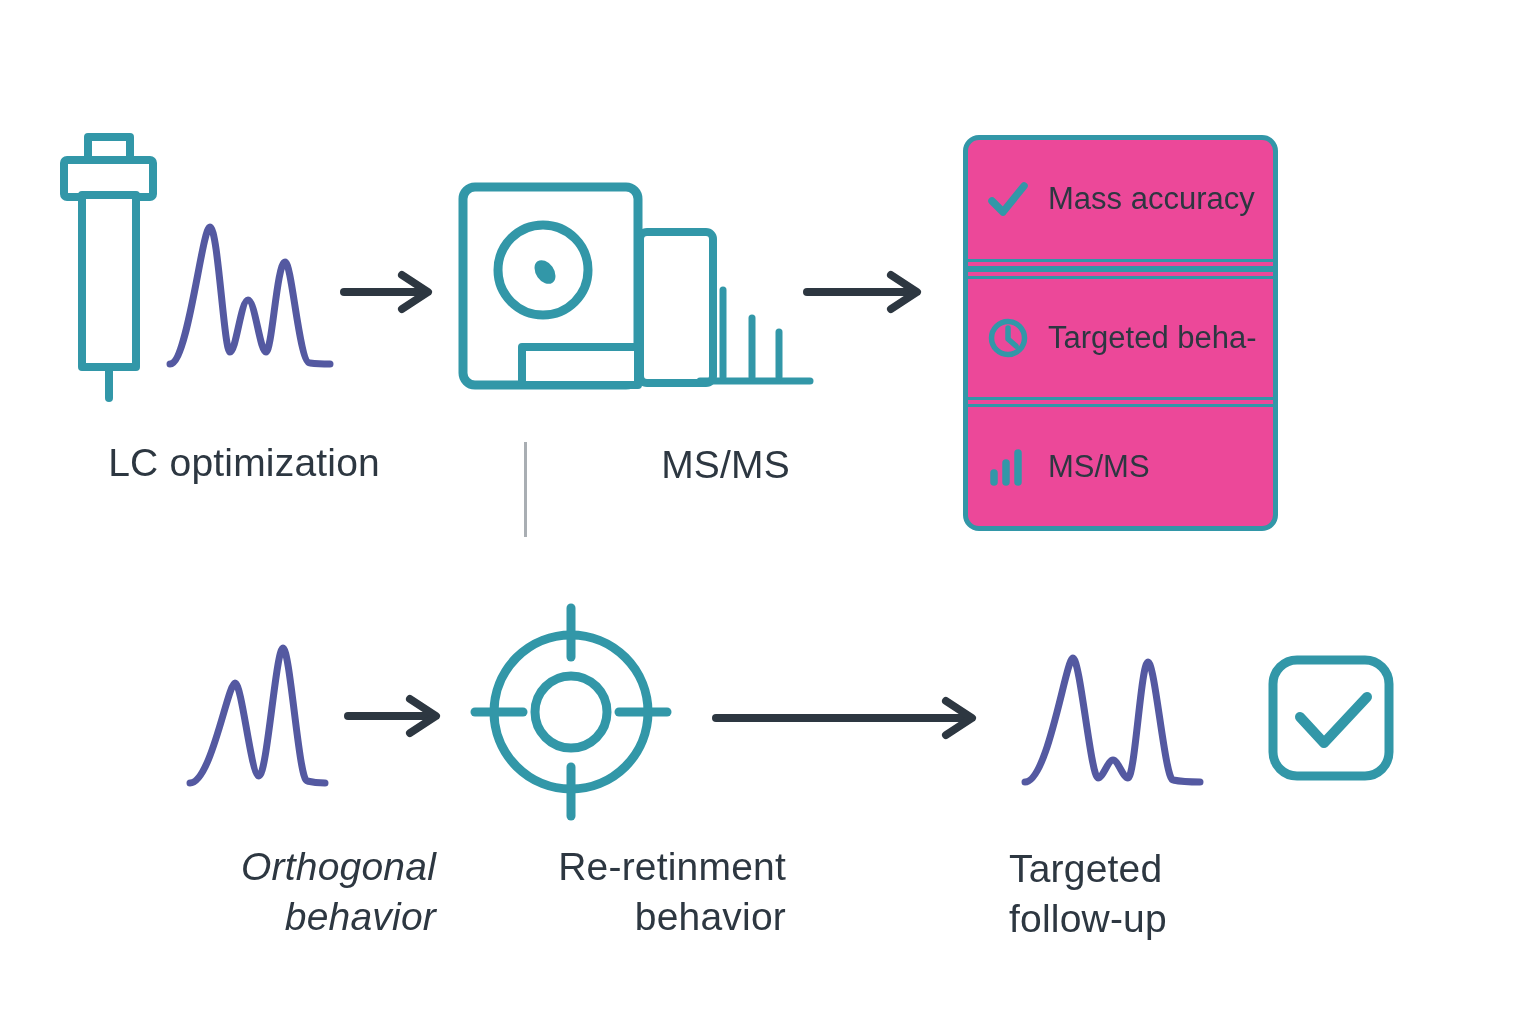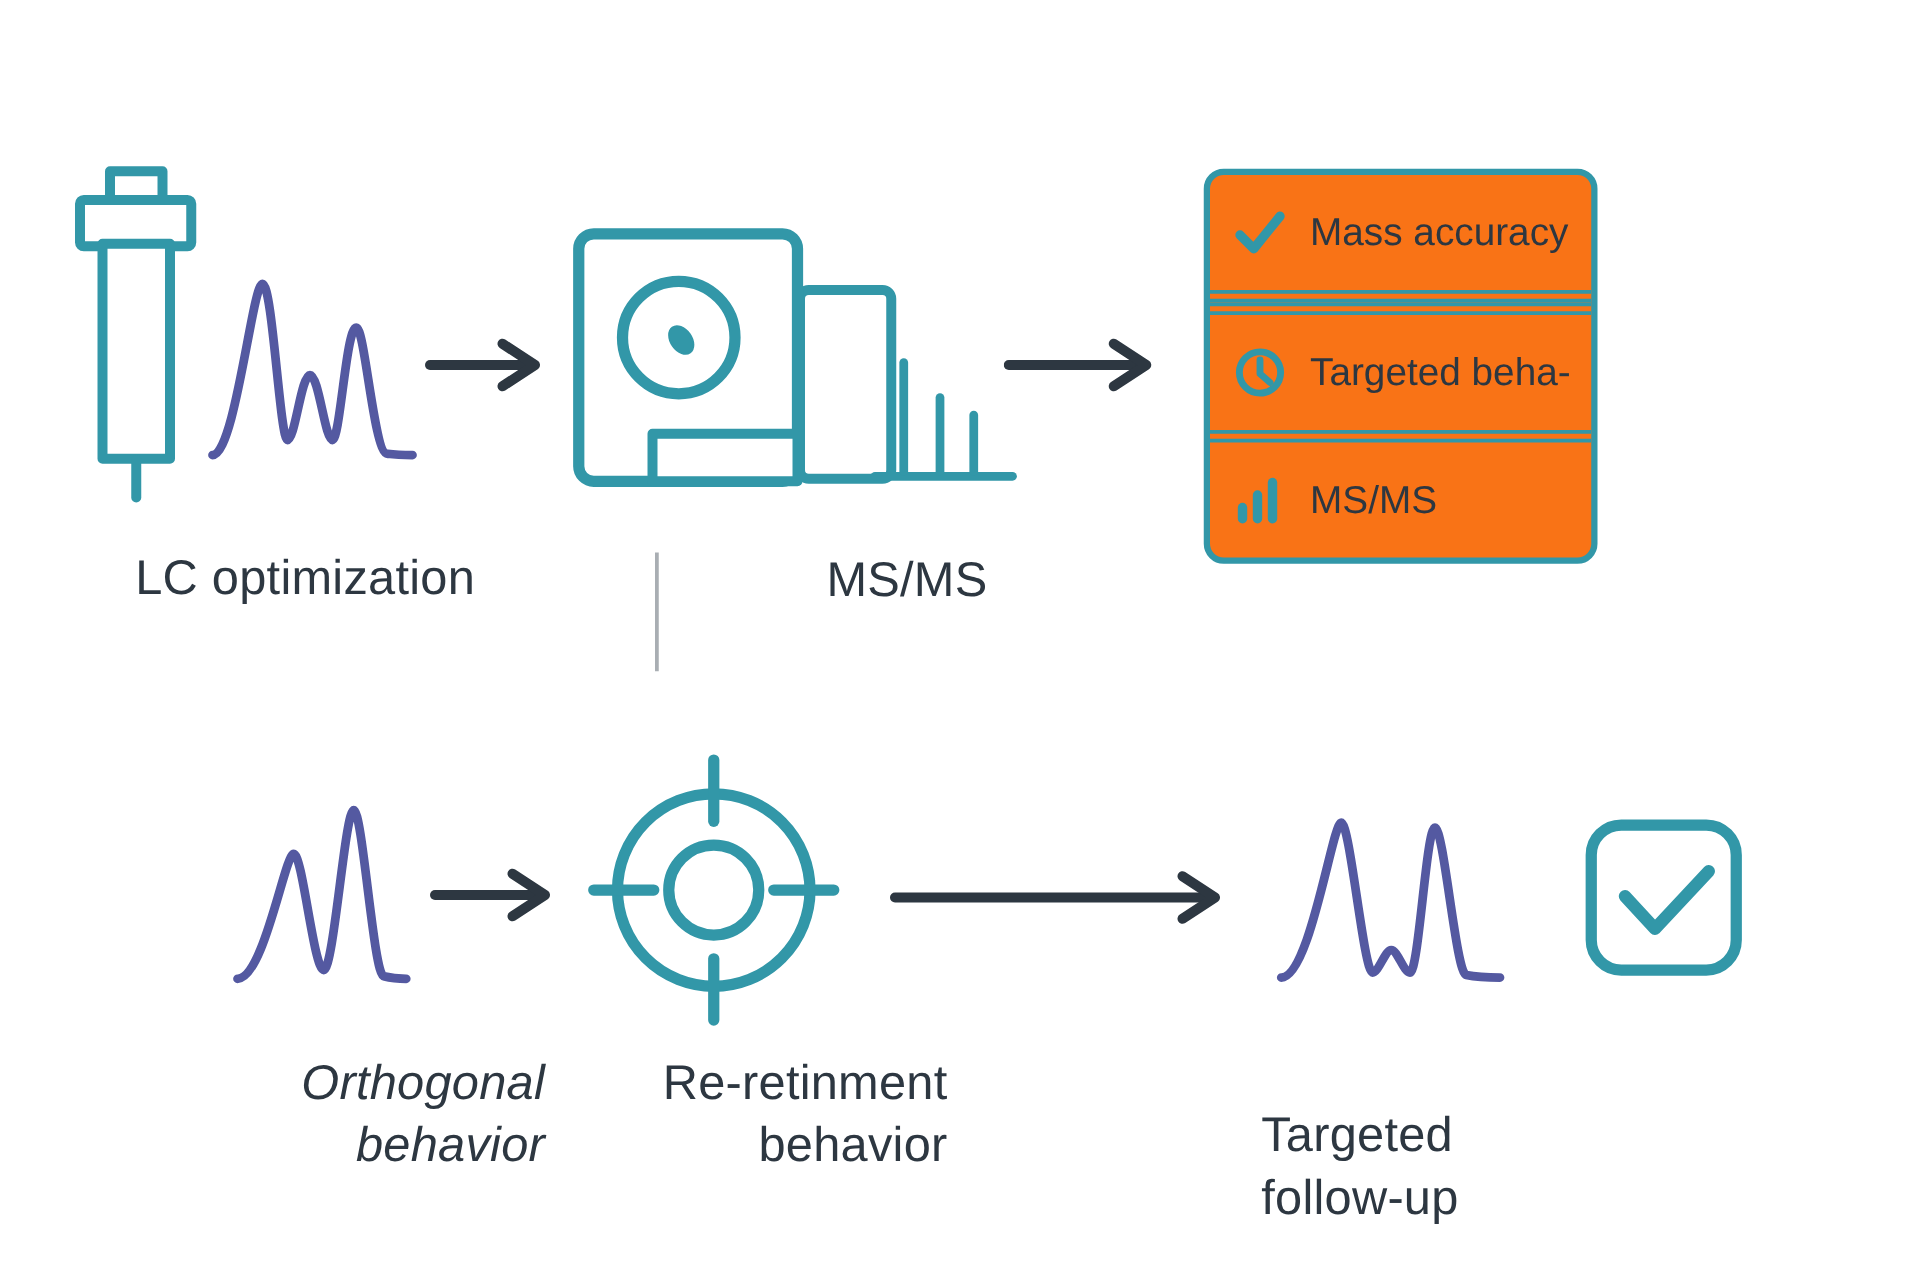--- a/index.html
+++ b/index.html
@@ -19,23 +19,23 @@
   .ft{fill:var(--teal);stroke:none;}
   .sw5{stroke-width:5.5;} .sw7{stroke-width:7;} .sw75{stroke-width:7.5;} .sw8{stroke-width:8;} .sw9{stroke-width:9;} .sw10{stroke-width:10;}
   
   .label{
     position:absolute; font-size:39px; line-height:50px; font-weight:500;
     text-align:right; color:var(--ink); letter-spacing:.2px;
   }
   .label.left{text-align:left;}
   
   .checklist{
-    position:absolute; left:963px; top:135px; width:315px; height:316px;
+    position:absolute; left:963px; top:135px; width:315px; height:396px;
     box-sizing:border-box; border:5px solid var(--teal); border-radius:16px;
-    background:#f97316; display:flex; flex-direction:column; overflow:hidden;
+    background:#ec4899; display:flex; flex-direction:column; overflow:hidden;
   }
   .chk-row{flex:1; display:flex; align-items:center; padding-left:17px; gap:17px; min-height:0;}
   .chk-sep{height:10px; box-sizing:border-box; border-top:3px solid var(--teal); border-bottom:3px solid var(--teal); flex:none;}
   .chk-icon{width:46px; height:46px; flex:none; display:flex; align-items:center; justify-content:center;}
   .chk-label{font-size:31px; font-weight:500; color:var(--ink); white-space:nowrap; overflow:hidden;}
   .vline{position:absolute; left:524px; top:442px; width:3px; height:95px; background:var(--divider-gray);}
 </style>
 </head>
 <body>
 
@@ -148,22 +148,22 @@
 
   <svg class="abs" style="left:1266px; top:653px;" width="130" height="130" viewBox="0 0 130 130">
     <rect x="7" y="7" width="116" height="116" rx="24" class="st sw9"></rect>
     <path class="st sw10" d="M34,64 L58,90 L101,44"></path>
   </svg>
 
   <div class="label" style="left:136px; top:842px; width:300px;font-style:italic;">
     <span>Orthogonal</span><br>
     <span>behavior</span>
   </div>
-  <div class="label" style="left:412px; top:842px; width:346px;">
+  <div class="label" style="left:440px; top:842px; width:346px;">
     <span>Re-retinment</span><br>
     <span>behavior</span>
   </div>
-  <div class="label left" style="left:1009px; top:844px; width:300px;margin-top:40px;">
+  <div class="label left" style="left:1009px; top:844px; width:300px;">
     <span>Targeted</span><br>
     <span>follow-up</span>
   </div>
 
 </div>
 
 </body></html>

